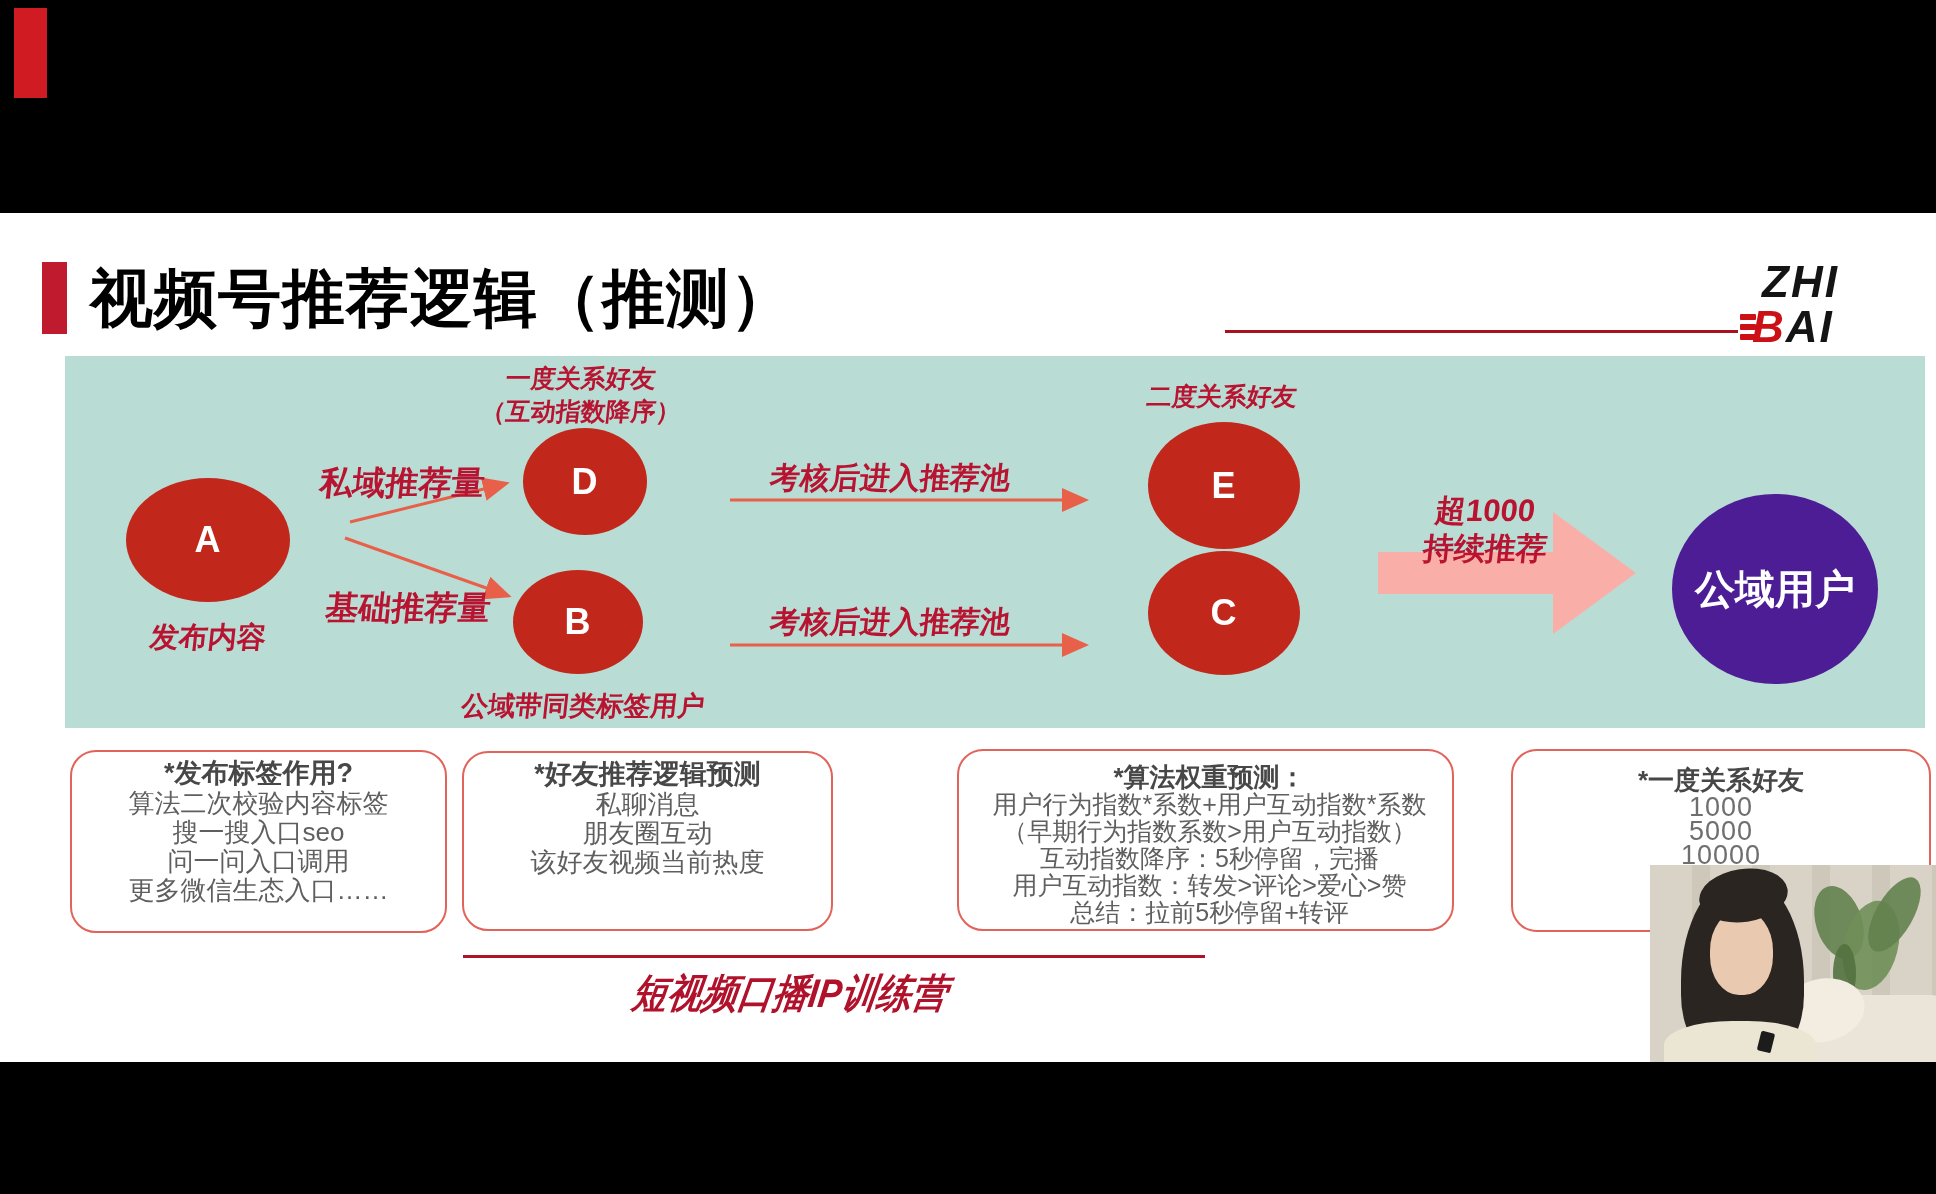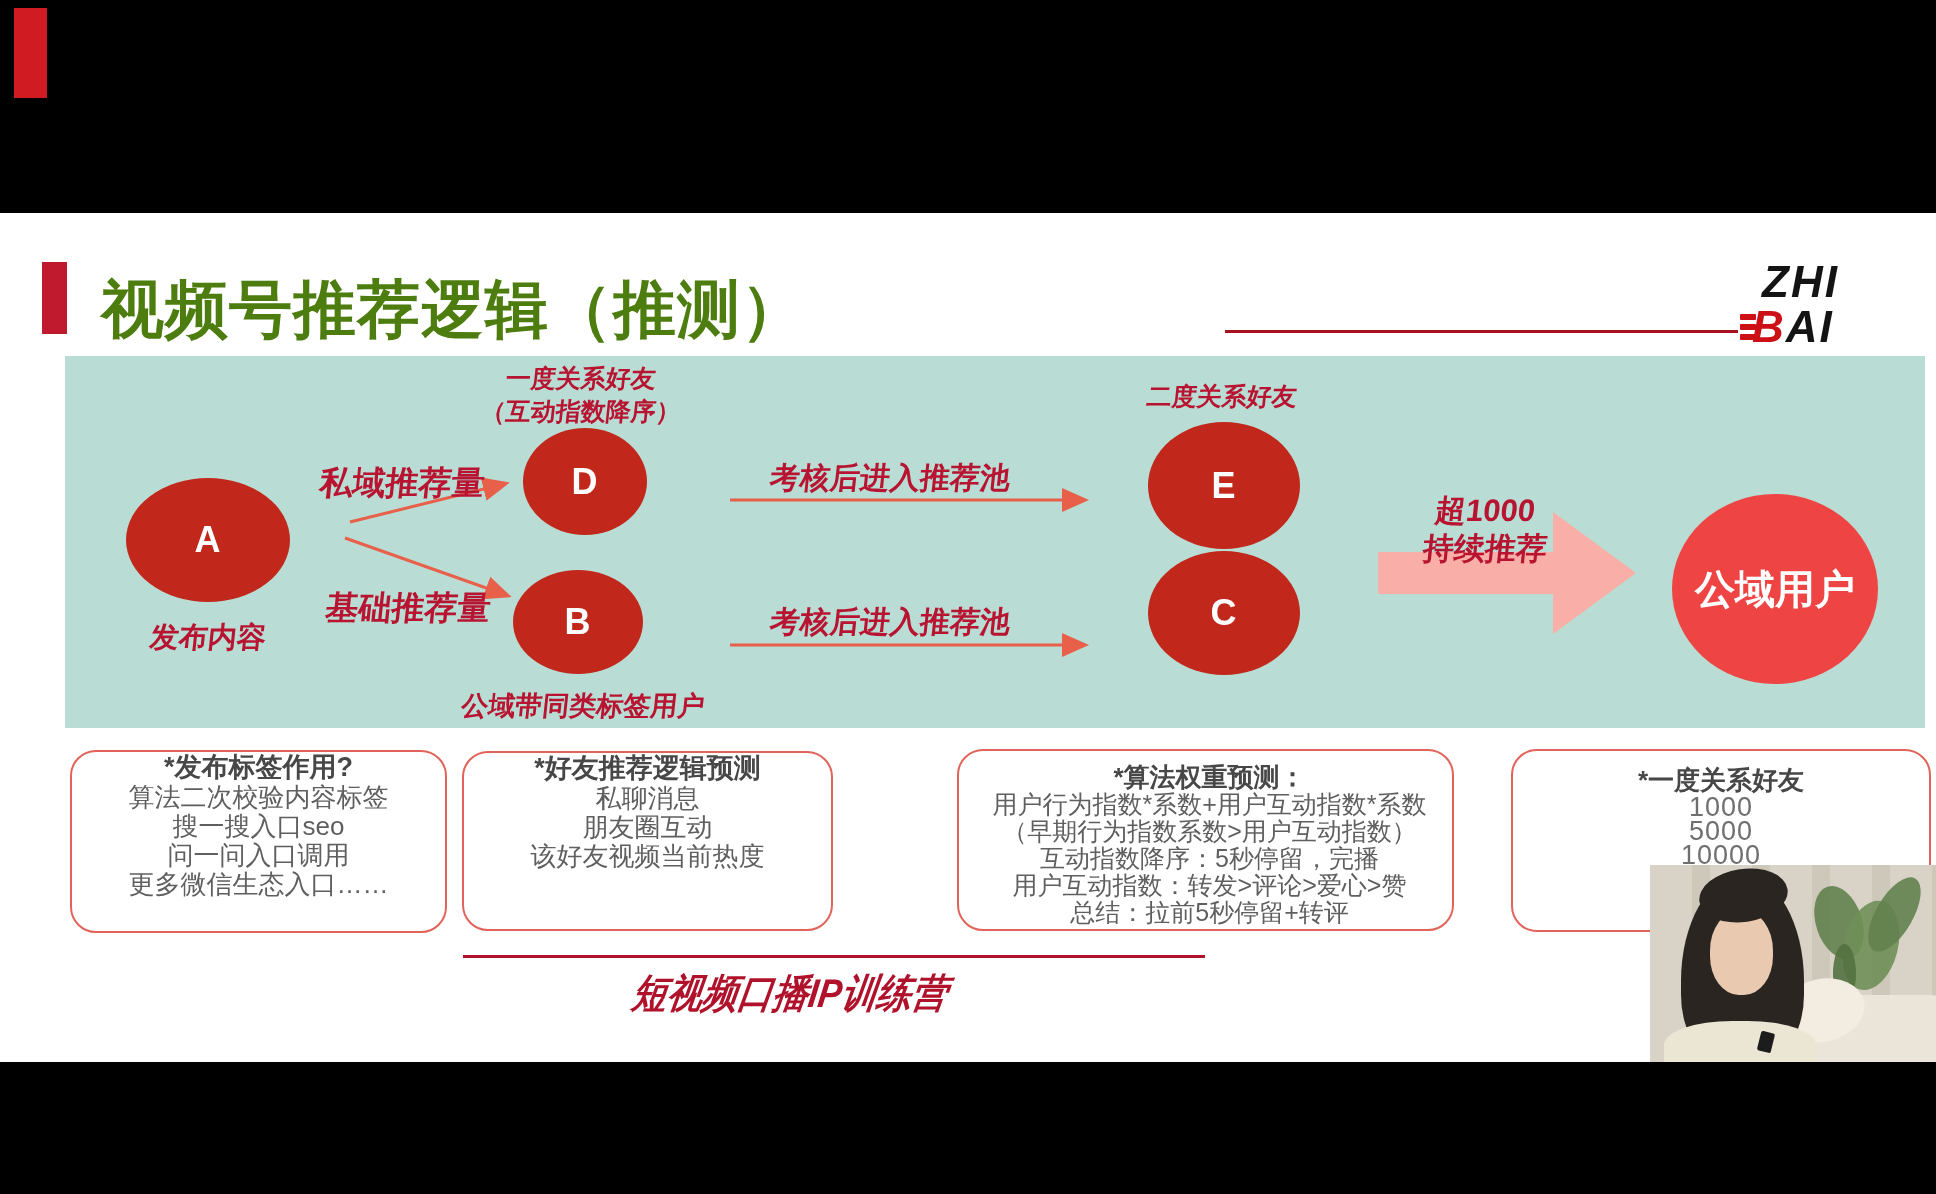--- a/index.html
+++ b/index.html
@@ -8,22 +8,22 @@
     font-family:"Liberation Sans","DejaVu Sans",sans-serif;
   }
   
   .bar{position:absolute;left:0;width:1936px;background:#000;z-index:40;}
   .bar.top{top:0;height:213px;}
   .bar.bottom{top:1062px;height:132px;}
   .corner-mark{position:absolute;left:14px;top:8px;width:33px;height:90px;background:#d11b22;z-index:45;}
   
   .title-accent{position:absolute;left:42px;top:262px;width:25px;height:72px;background:#c01a2e;}
   .slide-title{
-    position:absolute;left:86px;top:252px;margin:15px;font-size:63px;font-weight:900;
-    color:#4d7c0f;letter-spacing:1px;white-space:nowrap;
+    position:absolute;left:86px;top:252px;margin:4px;font-size:63px;font-weight:900;
+    color:#000000;letter-spacing:1px;white-space:nowrap;
   }
   .logo{position:absolute;left:1740px;top:260px;width:150px;text-align:left;color:#141414;line-height:1;font-style:italic;}
   .logo-l1{font-size:44px;font-weight:900;letter-spacing:2px;margin-left:22px;}
   .logo-l2{font-size:44px;font-weight:900;letter-spacing:2px;margin-top:1px;display:flex;align-items:center;}
   .logo-bars{display:inline-flex;flex-direction:column;gap:4px;margin-right:-4px;}
   .logo-bars i{display:block;width:16px;height:6px;background:#cc1016;border-radius:1px;}
   .logo-b{color:#cc1016;}
   .logo-underline{position:absolute;left:1225px;top:330px;width:513px;height:3px;background:#a8111e;}
   
   .panel{position:absolute;left:65px;top:356px;width:1860px;height:372px;background:#b9ddd4;}
@@ -44,21 +44,21 @@
     position:absolute;left:1553px;top:512px;width:0;height:0;z-index:4;
     border-left:83px solid #f9afa7;border-top:61px solid transparent;border-bottom:61px solid transparent;
   }
   
   .note-box{
     position:absolute;background:#fff;border:2px solid #e2635a;border-radius:26px;
     text-align:center;color:#5f5f5f;z-index:3;box-sizing:border-box;
   }
   .note-title{font-weight:bold;color:#474747;}
   .note-line{color:#5f5f5f;}
-  .nb12 .note-title{font-size:27px;line-height:31px;padding-top:0;text-align:center;}
+  .nb12 .note-title{font-size:27px;line-height:31px;padding-top:6px;text-align:center;}
   .nb12 .note-line{font-size:26px;line-height:29px;}
   .nb3 .note-title{font-size:26px;line-height:28px;padding-top:12px;}
   .nb3 .note-line{font-size:25px;line-height:27px;}
   .nb4 .note-title{font-size:26px;line-height:30px;padding-top:14px;}
   .nb4 .note-line{font-size:27px;line-height:24px;color:#6e6e6e;letter-spacing:1px;}
   
   .divider{position:absolute;left:463px;top:955px;width:742px;height:3px;background:#b0122b;z-index:3;}
   .footer-title{
     position:absolute;left:560px;top:966px;width:460px;text-align:center;
     font-size:40px;font-weight:900;color:#b0122b;z-index:3;white-space:nowrap;
@@ -138,21 +138,21 @@
   </div>
   <div class="ellipse" style="left:513px;top:570px;width:130px;height:104px;">
     <span class="node-letter">B</span>
   </div>
   <div class="ellipse" style="left:1148px;top:422px;width:152px;height:127px;">
     <span class="node-letter">E</span>
   </div>
   <div class="ellipse" style="left:1148px;top:551px;width:152px;height:124px;">
     <span class="node-letter">C</span>
   </div>
-  <div class="ellipse" style="left:1672px;top:494px;width:206px;height:190px;background:#ef4444;align-items:center;">
+  <div class="ellipse" style="left:1672px;top:494px;width:206px;height:190px;background:#4c1d95;align-items:center;">
     <span style="font-size:40px;font-weight:bold;">公域用户</span>
   </div>
 
   <div class="note-box nb12" style="left:70px;top:750px;width:377px;height:183px;">
     <div class="note-title">*发布标签作用?</div>
     <div class="note-line">算法二次校验内容标签</div>
     <div class="note-line">搜一搜入口seo</div>
     <div class="note-line">问一问入口调用</div>
     <div class="note-line">更多微信生态入口……</div>
   </div>

